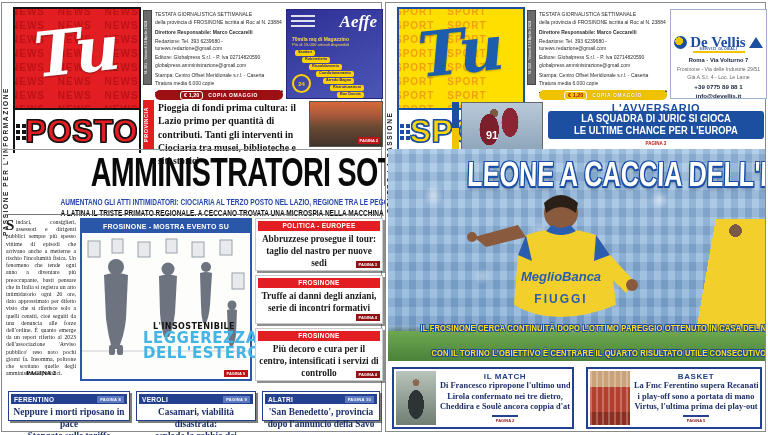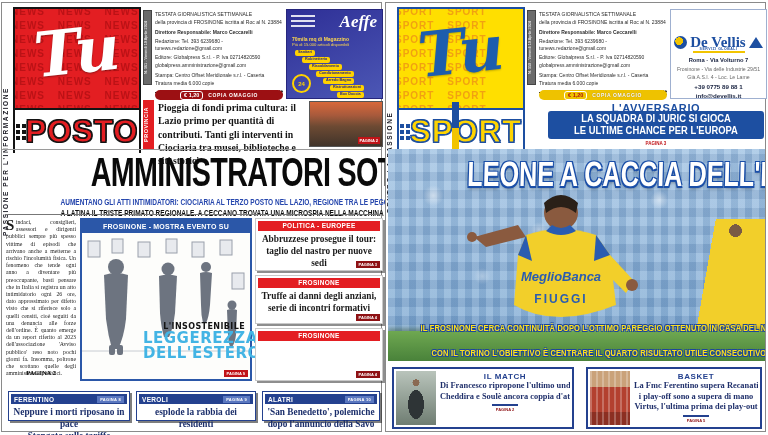--- a/index.html
+++ b/index.html
@@ -96,21 +96,21 @@
   
   .article-col{left:4px;top:216px;width:70px;font-family:"Liberation Serif",serif;font-size:5.8px;
                line-height:7.2px;text-align:justify;color:#1c1c1c;}
   .dropcap{float:left;font-weight:bold;font-size:15px;line-height:12px;margin-right:1.5px;}
   .article-page{left:4px;top:366px;width:70px;text-align:center;font-family:"Liberation Serif",serif;
                 font-weight:bold;font-size:6.5px;color:#101010;}
   
   .cartoon{left:78px;top:215px;width:172px;height:163px;border:2px solid #2b57a8;box-sizing:border-box;background:#fff;}
   .cartoon-head{height:13px;background:#2b57a8;color:#fff;font-weight:bold;font-size:7px;
                 line-height:13px;text-align:center;letter-spacing:.2px;}
-  .cartoon-cap{position:absolute;right:5px;bottom:18px;width:102px;text-align:right;}
+  .cartoon-cap{position:absolute;right:5px;bottom:18px;width:102px;text-align:center;}
   .cap1{font-family:"DejaVu Sans",sans-serif;font-weight:bold;font-size:8px;color:#141414;letter-spacing:.4px;}
   .cap2{font-family:"DejaVu Sans",sans-serif;font-weight:bold;font-size:15px;line-height:15px;
         color:#43b4e4;letter-spacing:.5px;}
   .cartoon-page{position:absolute;right:2px;bottom:2px;background:#c01317;color:#fff;
                 font-weight:bold;font-size:4px;padding:1px 3px;}
   
   .side-item{left:253px;width:128px;background:#fff;border:1px solid #c9c9c9;
              box-shadow:2px 2px 0 rgba(50,50,50,.55);box-sizing:border-box;}
   .side-head{height:10px;margin:2px 2px 0;background:#e31e22;color:#fff;font-weight:bold;
              font-size:6.5px;line-height:10px;text-align:center;letter-spacing:.3px;}
@@ -317,44 +317,46 @@
       <div class="side-text">Abbruzzese prosegue il tour: taglio del nastro per nuove sedi</div>
       <span class="side-page">PAGINA 3</span>
     </div>
     <div class="abs side-item" style="top:272px;height:49px">
       <div class="side-head">FROSINONE</div>
       <div class="side-text">Truffe ai danni degli anziani, serie di incontri formativi</div>
       <span class="side-page">PAGINA 4</span>
     </div>
     <div class="abs side-item" style="top:325px;height:53px">
       <div class="side-head">FROSINONE</div>
+      <div class="side-text">Più decoro e cura per il centro, intensificati i servizi di controllo</div>
       <span class="side-page">PAGINA 4</span>
     </div>
 
     <div class="abs nbox" style="left:6px;width:122px">
       <div class="nbox-head">
         <span>FERENTINO</span>
         <span class="nbox-page">PAGINA 8</span>
       </div>
       <div class="nbox-text">Neppure i morti riposano in pace</div>
       <div class="nbox-text">Stangata sulle tariffe cimiteriali</div>
     </div>
     <div class="abs nbox" style="left:134px;width:120px">
       <div class="nbox-head">
         <span>VEROLI</span>
         <span class="nbox-page">PAGINA 9</span>
       </div>
+      <div class="nbox-text">Casamari, viabilità disastrata:</div>
       <div class="nbox-text">esplode la rabbia dei residenti</div>
     </div>
     <div class="abs nbox" style="left:260px;width:118px">
       <div class="nbox-head">
         <span>ALATRI</span>
         <span class="nbox-page">PAGINA 10</span>
       </div>
-      <div class="nbox-text">'San Benedetto', polemiche</div>
+      <div class="nbox-text">'San Benedetto', provincia</div>
       <div class="nbox-text">dopo l'annuncio della Savo</div>
     </div>
   </section>
 
   <section class="page" id="pageR">
     <div class="abs vtext tagline-v">DENTRO LA PASSIONE</div>
 
     <div class="abs logo-block">
       <div class="logo-top">
         <div class="logo-pattern">SPORT  SPORT  SPORT  SPORT  SPORT  SPORT  SPORT  SPORT  SPORT  SPORT  SPORT  SPORT  SPORT  SPORT  SPORT  SPORT  SPORT  SPORT  SPORT  SPORT  SPORT  SPORT  SPORT  SPORT  SPORT  SPORT  SPORT  SPORT  SPORT  SPORT  SPORT  SPORT  SPORT  SPORT  SPORT  SPORT  SPORT  SPORT  SPORT  SPORT  SPORT  SPORT  SPORT  SPORT  SPORT  SPORT  SPORT  SPORT  SPORT  SPORT  SPORT  SPORT  SPORT  SPORT  SPORT  SPORT  SPORT  SPORT  SPORT  SPORT  SPORT  SPORT  SPORT  SPORT  SPORT  SPORT  SPORT  SPORT  SPORT  SPORT  SPORT  SPORT  SPORT  SPORT  SPORT  SPORT  SPORT  SPORT  SPORT  SPORT  </div>
@@ -397,20 +399,23 @@
       <div class="dv-underbar"></div>
       <div class="dv-line-b">Roma - Via Volturno 7</div>
       <div class="dv-line">Frosinone - Via delle Industrie 29/51</div>
       <div class="dv-line">Già A.S.I. 4 - Loc. Le Lame</div>
       <div class="dv-line-c">+39 0775 89 88 1</div>
       <div class="dv-line-c">info@devellis.it</div>
       <div class="dv-line-c">www.devellis.it</div>
     </div>
 
     <div class="abs avv-bar"></div>
+    <div class="abs avv-photo">
+      <span class="avv-num">91</span>
+    </div>
     <div class="abs avv-label">L'AVVERSARIO</div>
     <div class="abs avv-banner">
       <div>LA SQUADRA DI JURIC SI GIOCA</div>
       <div>LE ULTIME CHANCE PER L'EUROPA</div>
     </div>
     <div class="abs avv-page">PAGINA 3</div>
 
     <div class="abs main-photo">
       <div class="photo-headline">
         <span>LEONE A CACCIA DELL'IMPRESA</span>
@@ -437,30 +442,31 @@
       <div class="subline subline2">
         <span>CON IL TORINO L'OBIETTIVO È CENTRARE IL QUARTO RISULTATO UTILE CONSECUTIVO</span>
       </div>
     </div>
 
     <div class="abs sbox" style="left:6px;width:182px">
       <div class="sbox-photo photo-coach"></div>
       <div class="sbox-main">
         <div class="sbox-head">IL MATCH</div>
         <div class="sbox-line">Di Francesco ripropone l'ultimo undici</div>
+        <div class="sbox-line">Lirola confermato nei tre dietro,</div>
         <div class="sbox-line">Cheddira e Soulè ancora coppia d'attacco</div>
         <div class="sbox-pgline"></div>
         <div class="sbox-page">PAGINA 2</div>
       </div>
     </div>
     <div class="abs sbox" style="left:200px;width:176px">
       <div class="sbox-photo photo-basket"></div>
       <div class="sbox-main">
         <div class="sbox-head">BASKET</div>
         <div class="sbox-line">La Fmc Ferentino supera Recanati:</div>
-        <div class="sbox-line">i play-off sono a supera di mano</div>
+        <div class="sbox-line">i play-off sono a portata di mano</div>
         <div class="sbox-line">Virtus, l'ultima prima dei play-out</div>
         <div class="sbox-pgline"></div>
         <div class="sbox-page">PAGINA 5</div>
       </div>
     </div>
   </section>
 </div>
 
 </body></html>

